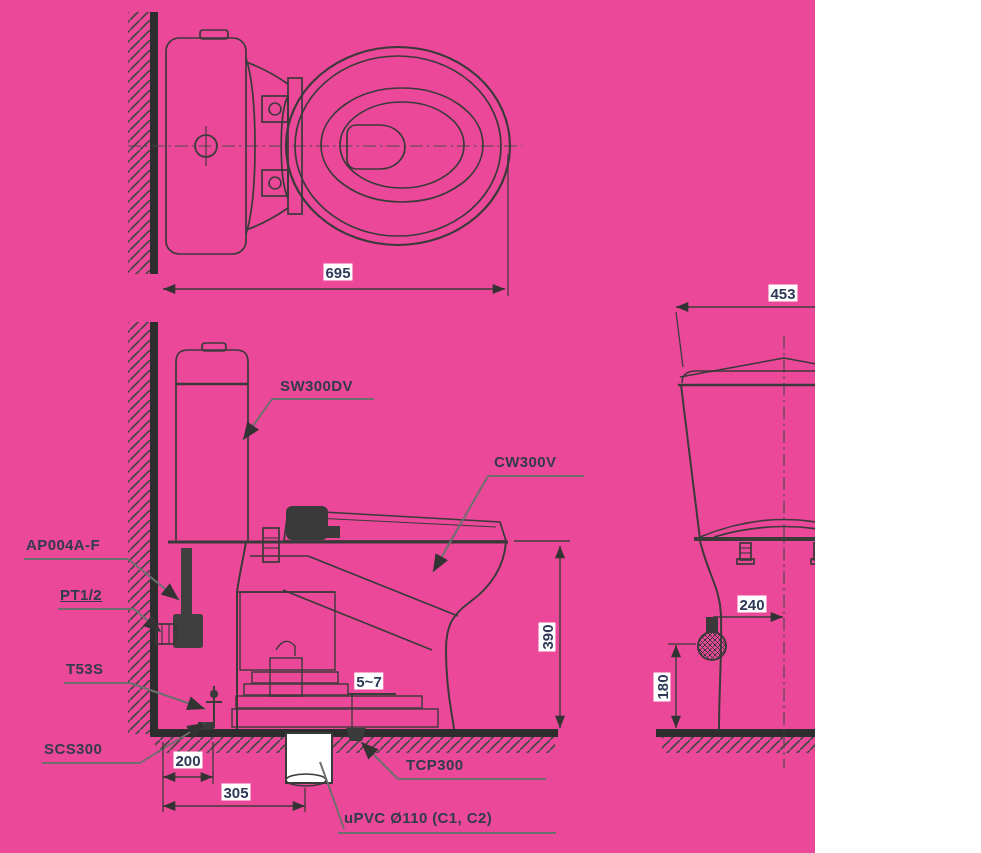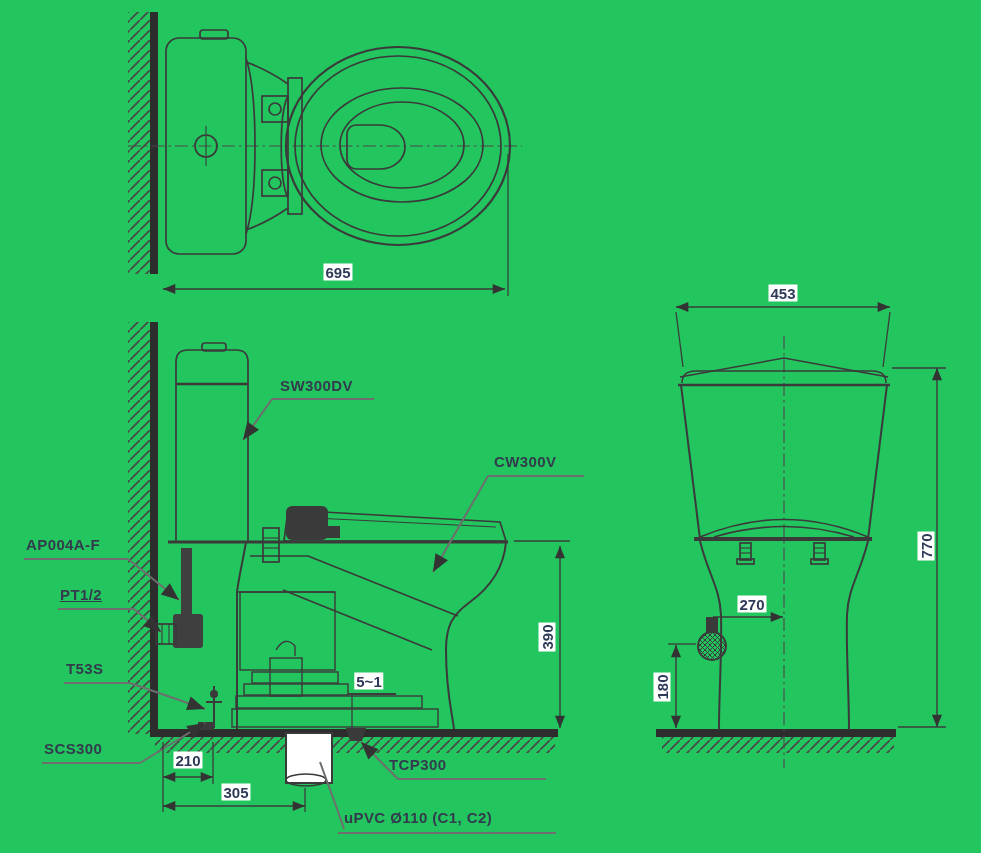--- a/index.html
+++ b/index.html
@@ -1,16 +1,16 @@
 <!DOCTYPE html>
 <html><head>
 <meta charset="utf-8">
 <style>
   html,body{margin:0;padding:0;background:#fff;}
-  #canvas{position:relative;width:981px;height:853px;background:#22c55e;overflow:hidden;
+  #canvas{position:relative;width:815px;height:853px;background:#ec4899;overflow:hidden;
           font-family:"Liberation Sans",sans-serif;}
   #lineart{position:absolute;left:0;top:0;}
   .lbl{position:absolute;font:bold 15px "Liberation Sans",sans-serif;color:#333b4d;
        white-space:nowrap;letter-spacing:.4px;}
   .dim{position:absolute;font:bold 15px "Liberation Sans",sans-serif;color:#2e3a58;
        background:#fff;padding:0 2px;white-space:nowrap;transform:translate(-50%,-50%);}
   .dim.rot{transform:translate(-50%,-50%) rotate(-90deg);}
 </style>
 </head>
 <body>
@@ -191,24 +191,24 @@
   </g>
 </svg>
 
 <div class="dim" style="left:338px;top:272px;">695</div>
 <div class="lbl" style="left:280px;top:377px;">SW300DV</div>
 <div class="lbl" style="left:494px;top:453px;">CW300V</div>
 <div class="lbl" style="left:26px;top:536px;">AP004A-F</div>
 <div class="lbl" style="left:60px;top:586px;text-decoration:underline;">PT1/2</div>
 <div class="lbl" style="left:66px;top:660px;">T53S</div>
 <div class="lbl" style="left:44px;top:740px;">SCS300</div>
-<div class="lbl" style="left:389px;top:756px;">TCP300</div>
+<div class="lbl" style="left:406px;top:756px;">TCP300</div>
 <div class="lbl" style="left:344px;top:809px;text-align:center;">uPVC Ø110 (C1, C2)</div>
-<div class="dim" style="left:369px;top:681px;">5~1</div>
+<div class="dim" style="left:369px;top:681px;">5~7</div>
 <div class="dim rot" style="left:547px;top:637px;">390</div>
-<div class="dim" style="left:188px;top:760px;">210</div>
+<div class="dim" style="left:188px;top:760px;">200</div>
 <div class="dim" style="left:236px;top:792px;">305</div>
 <div class="dim" style="left:783px;top:293px;text-align:right;">453</div>
 <div class="dim rot" style="left:926px;top:546px;">770</div>
-<div class="dim" style="left:752px;top:604px;">270</div>
+<div class="dim" style="left:752px;top:604px;">240</div>
 <div class="dim rot" style="left:662px;top:687px;">180</div>
 
 </div>
 
 </body></html>

